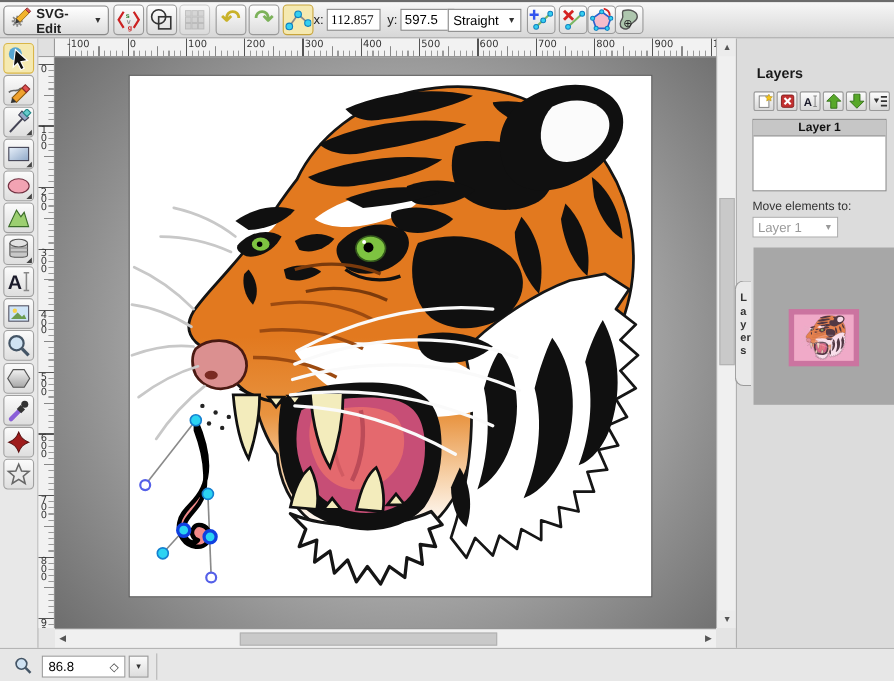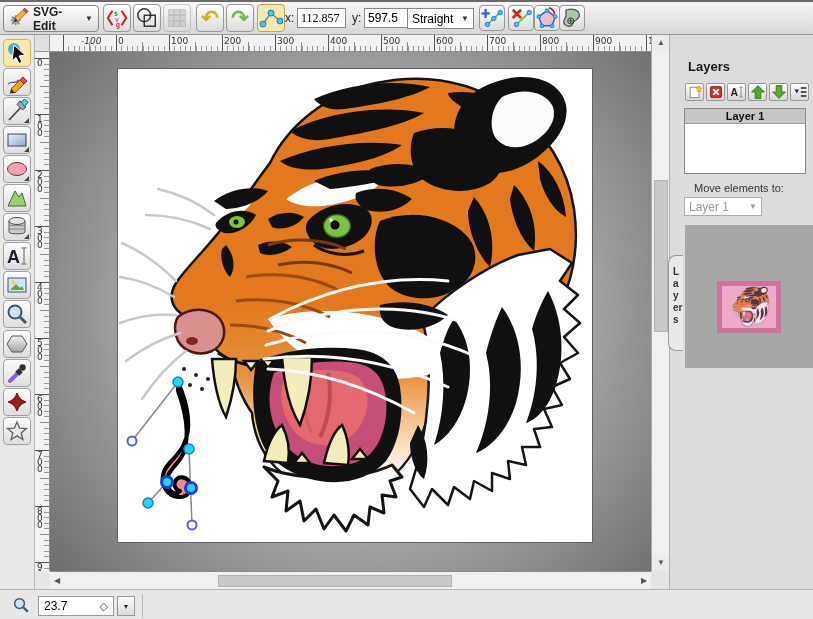--- a/index.html
+++ b/index.html
@@ -52,21 +52,21 @@
   .hscroll .arr{position:absolute;top:1px;width:14px;height:16px;color:#555;font-size:8px;text-align:center;line-height:16px;cursor:pointer;}
   .hthumb{position:absolute;left:168px;top:3px;width:234px;height:12px;background:#c9c9c9;border:1px solid #b2b2b2;cursor:pointer;}
   .scorner{position:absolute;left:651px;top:569px;width:18px;height:18px;background:#e4e4e4;}
   
   .rpanel{position:absolute;left:669px;top:33px;width:144px;height:554px;background:#dcdcdc;border-left:1px solid #b0b0b0;}
   .rp-title{position:absolute;left:18px;top:24px;font-size:13px;font-weight:bold;color:#1a1a1a;}
   .lay-btns{position:absolute;left:15px;top:48px;display:flex;gap:2px;}
   .lbtn{width:19px;height:18px;border:1px solid #999;border-radius:2px;background:linear-gradient(#fdfdfd,#d8d8d8);display:flex;align-items:center;justify-content:center;cursor:pointer;}
   .lay-list{position:absolute;left:14px;top:73px;width:122px;height:66px;border:1px solid #888;background:#fff;}
   .lay-head{height:15px;background:#c6c6c6;border-bottom:1px solid #999;font-size:11px;font-weight:bold;text-align:center;line-height:15px;color:#111;cursor:pointer;}
-  .move-lbl{position:absolute;left:24px;top:147px;font-size:11px;color:#333;}
+  .move-lbl{position:absolute;left:14px;top:147px;font-size:11px;color:#333;}
   .move-sel{position:absolute;left:14px;top:162px;width:78px;height:19px;border:1px solid #aaa;background:#fff;color:#9a9a9a;font-size:12px;display:flex;align-items:center;justify-content:space-between;padding:0 4px;cursor:pointer;}
   .thumb-box{position:absolute;left:15px;top:190px;width:128px;height:143px;background:#a7a7a7;display:flex;align-items:center;justify-content:center;}
   .thumb{width:64px;height:52px;background:#cb74a0;padding:5px;margin-top:20px;}
   .thumb-inner{width:54px;height:42px;background:#f3b3cd;position:relative;overflow:hidden;}
   .thumb-tint{position:absolute;inset:0;background:rgba(236,150,190,.30);}
   .layers-tab{position:absolute;left:668px;top:253px;width:15px;height:96px;background:#e9e9e9;border:1px solid #9a9a9a;border-right:none;border-radius:8px 0 0 8px;z-index:5;font-size:10px;font-weight:bold;color:#333;line-height:12px;word-break:break-all;padding:10px 0 0 4px;cursor:pointer;}
   
   .bbar{position:absolute;left:0;top:587px;width:813px;height:32px;background:#e7e7e7;border-top:1px solid #b5b5b5;}
   .zoom-input{position:absolute;left:38px;top:6px;width:76px;height:20px;border:1px solid #999;background:#fff;font-size:12px;display:flex;align-items:center;justify-content:space-between;padding:0 5px;}
   .zoom-dd{position:absolute;left:117px;top:6px;width:18px;height:20px;border:1px solid #999;background:linear-gradient(#fbfbfb,#ddd);font-size:7px;color:#333;text-align:center;line-height:20px;cursor:pointer;}
@@ -301,21 +301,21 @@
     <div class="sbtn" style="top:382px">
         <svg width="24" height="24" viewBox="0 0 24 24">
           <polygon points="12,3 14.6,9.2 21.4,9.6 16.2,13.9 17.9,20.5 12,16.8 6.1,20.5 7.8,13.9 2.6,9.6 9.4,9.2" fill="#e9e9e9" stroke="#666" stroke-width="1.4"></polygon>
         </svg>
       </div>
   </div>
 
   <div class="corner"></div>
   <div class="ruler-top">
       <div>
-        <span class="rlab" style="left: 31px; font-style: italic;">-100</span>
+        <span class="rlab" style="left: 11px;">-100</span>
         <span class="rlab" style="left: 68px;">0</span>
         <span class="rlab" style="left: 121px;">100</span>
         <span class="rlab" style="left: 174px;">200</span>
         <span class="rlab" style="left: 227px;">300</span>
         <span class="rlab" style="left: 280px;">400</span>
         <span class="rlab" style="left: 333px;">500</span>
         <span class="rlab" style="left: 386px;">600</span>
         <span class="rlab" style="left: 439px;">700</span>
         <span class="rlab" style="left: 492px;">800</span>
         <span class="rlab" style="left: 545px;">900</span>
@@ -555,20 +555,20 @@
   </div>
 
   <div class="bbar">
     <span style="position:absolute;left:12px;top:6px">
       <svg width="18" height="18" viewBox="0 0 24 24">
           <circle cx="10" cy="10" r="6.5" fill="#cfe2f2" stroke="#456" stroke-width="2"></circle>
           <line x1="15" y1="15" x2="21" y2="21" stroke="#456" stroke-width="3"></line>
         </svg>
     </span>
     <div class="zoom-input">
-      <span>23.7</span>
+      <span>86.8</span>
       <span class="spin">◇</span>
     </div>
     <div class="zoom-dd">▼</div>
     <div class="vsep"></div>
   </div>
 
 </div>
 
 </body></html>

